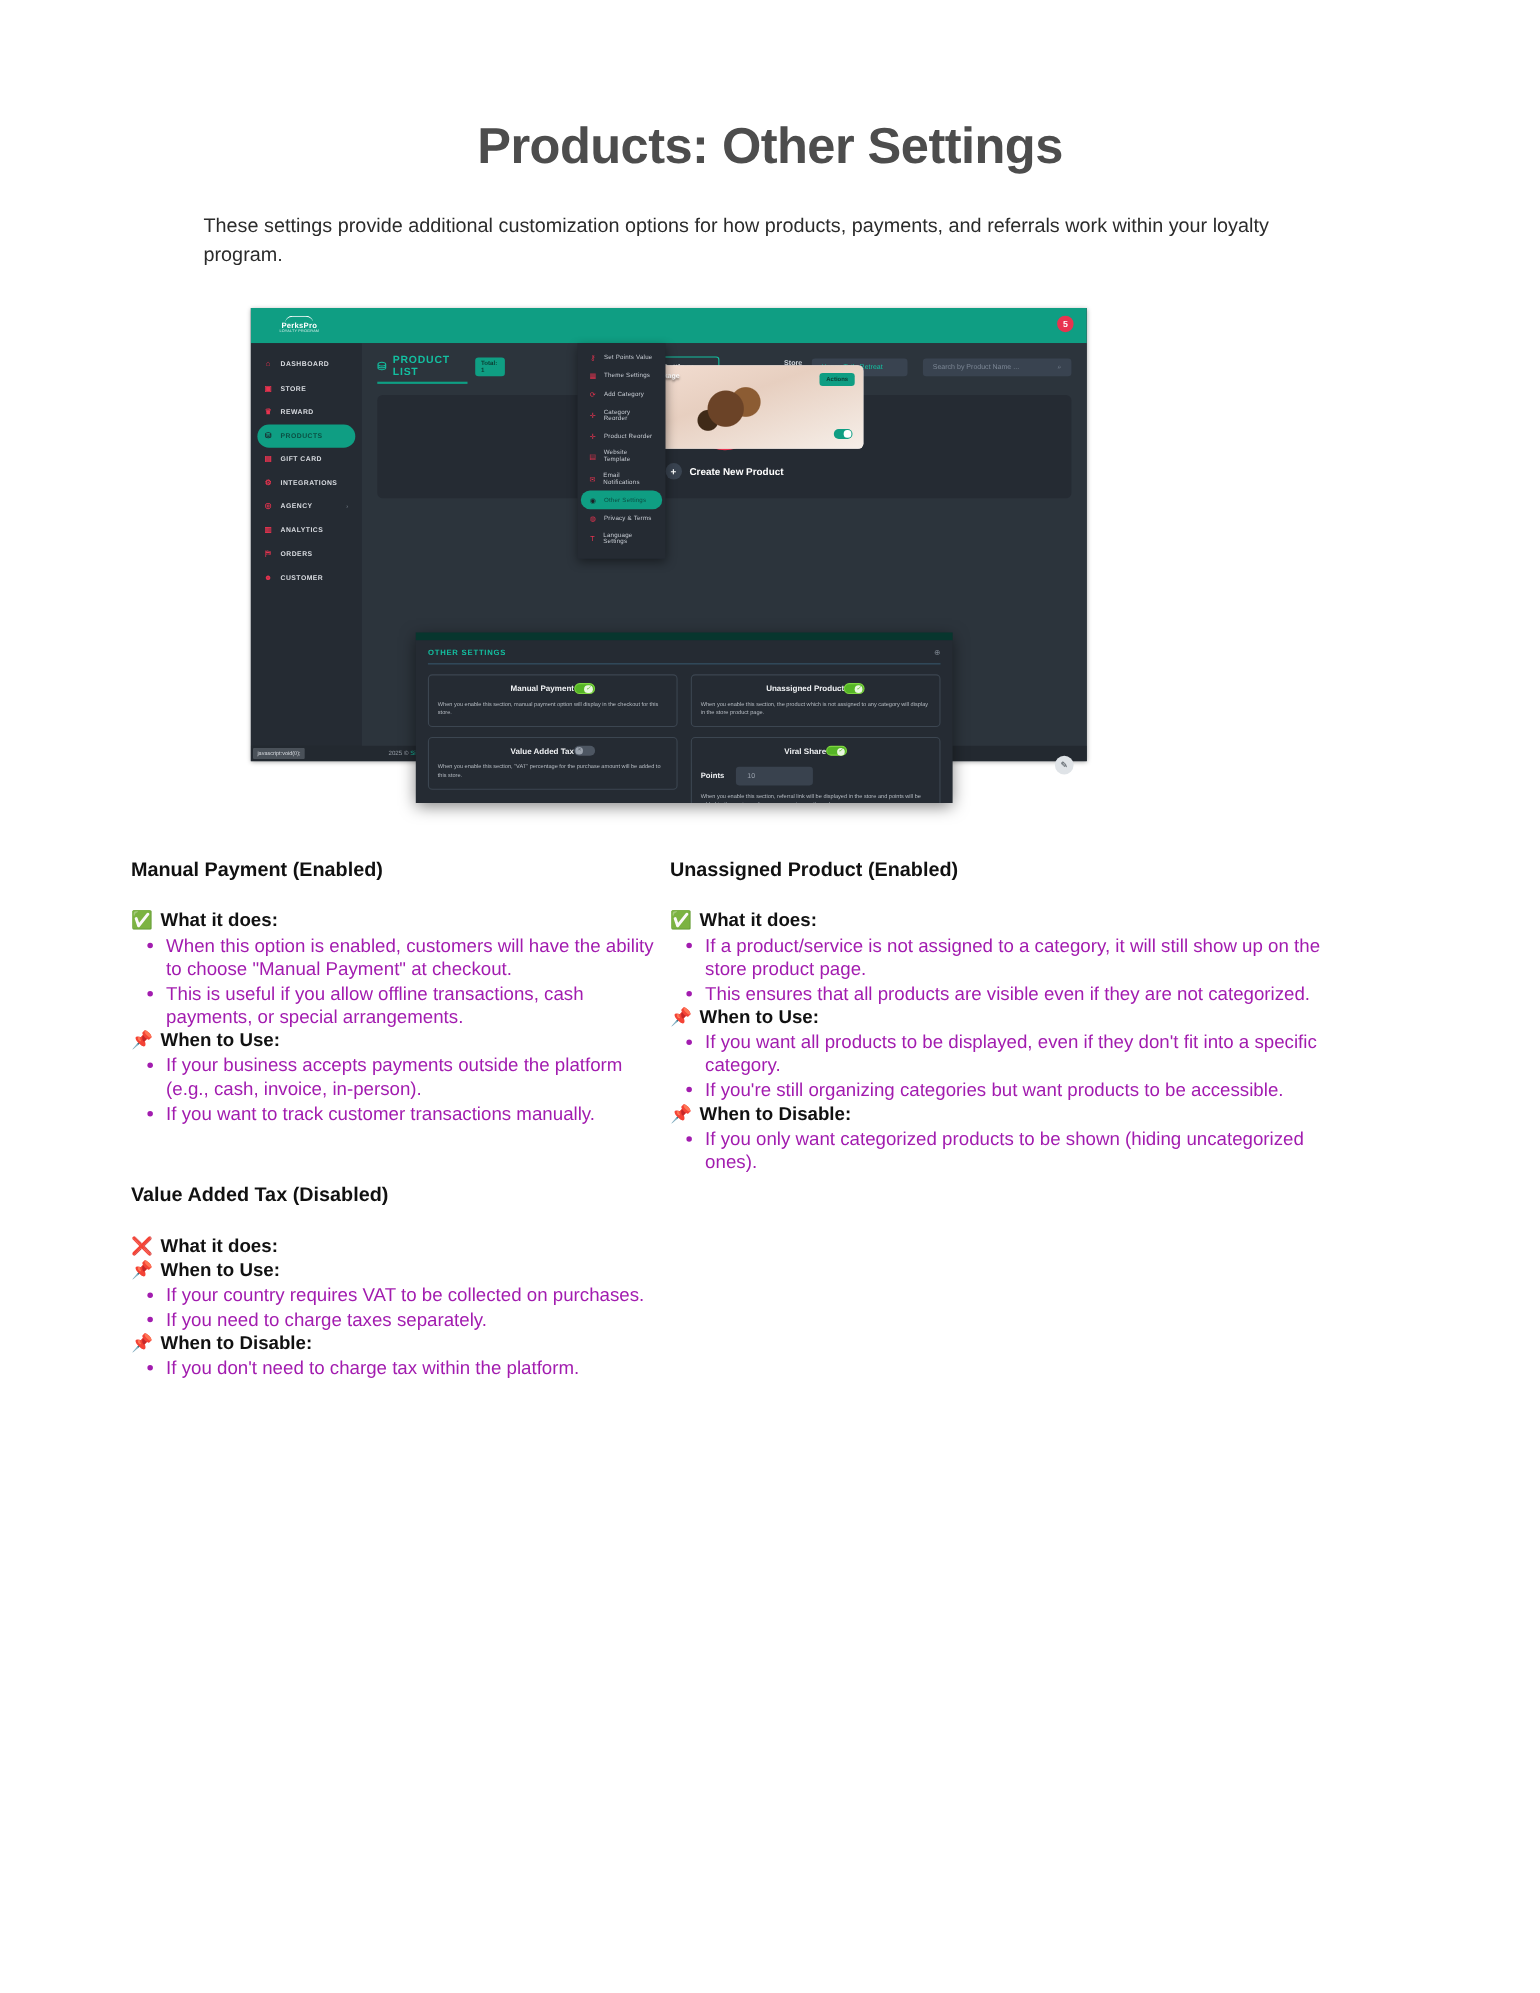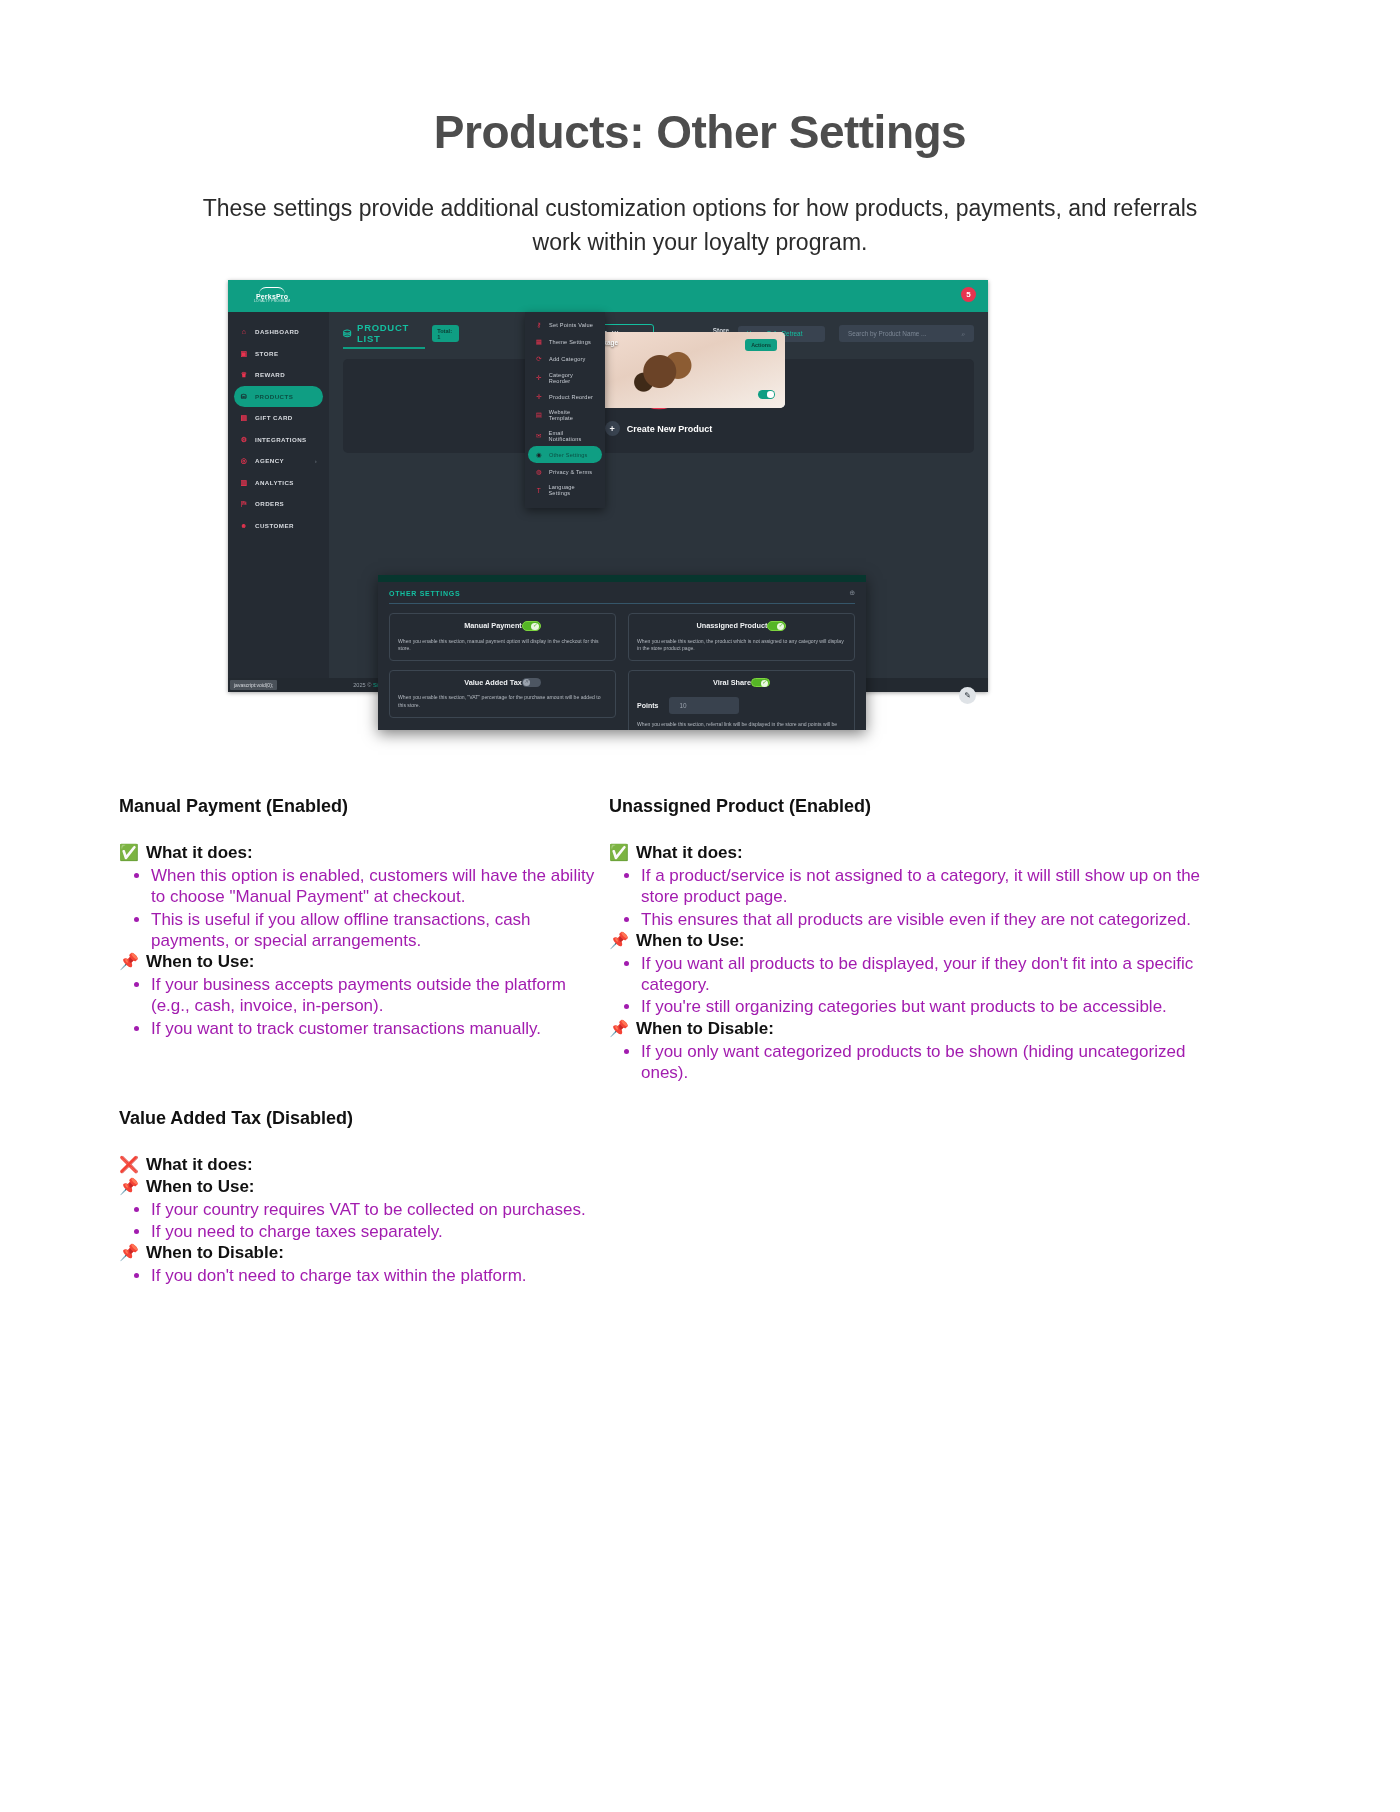--- a/index.html
+++ b/index.html
@@ -17,22 +17,22 @@
   .doc-title{
     text-align:center;
     font-size:46px;
     font-weight:bold;
     color:#4d4d4d;
     letter-spacing:-0.5px;
     margin:108px 0 0 0;
     line-height:1.05;
   }
   .doc-sub{
-    text-align:center;
-    font-size:23px;
+    text-align:left;
+    font-size:18px;
     color:#2b2b2b;
     line-height:1.45;
     margin:36px auto 0 auto;
     width:1030px;
     font-weight:400;
   }
 
   
   .shot-wrap{
     position:absolute;
@@ -231,21 +231,21 @@
   }
 
   
   .cols{
     position:absolute; left:119px; top:780px; width:1170px;
     display:flex; gap:0;
   }
   .col{ width:490px; }
   .col.right{ margin-left:0; width:600px;}
   .sec-title{
-    font-size:18px;font-weight:bold;color:#111;margin:16px 0 26px 0;
+    font-size:18px;font-weight:bold;color:#111;margin:0 0 26px 0;
   }
   .sub-head{
     display:flex;align-items:flex-start;gap:7px;
     font-size:17px;font-weight:bold;color:#111;margin:0 0 2px 0;
   }
   .sub-head .gi{font-size:16px;}
   .bullets{margin:0 0 0 0;padding:0 0 0 32px;}
   .bullets li{
     font-size:17px;line-height:1.25;color:#a21caf;margin:0 0 1px 0;
   }
@@ -527,21 +527,21 @@
     <ul class="bullets">
       <li>If a product/service is not assigned to a category, it will still show up on the store product page.</li>
       <li>This ensures that all products are visible even if they are not categorized.</li>
     </ul>
 
     <div class="sub-head">
       <span class="gi pin">📌</span>
       <span>When to Use:</span>
     </div>
     <ul class="bullets">
-      <li>If you want all products to be displayed, your if they don't fit into a specific category.</li>
+      <li>If you want all products to be displayed, even if they don't fit into a specific category.</li>
       <li>If you're still organizing categories but want products to be accessible.</li>
     </ul>
 
     <div class="sub-head">
       <span class="gi pin">📌</span>
       <span>When to Disable:</span>
     </div>
     <ul class="bullets">
       <li>If you only want categorized products to be shown (hiding uncategorized ones).</li>
     </ul>

